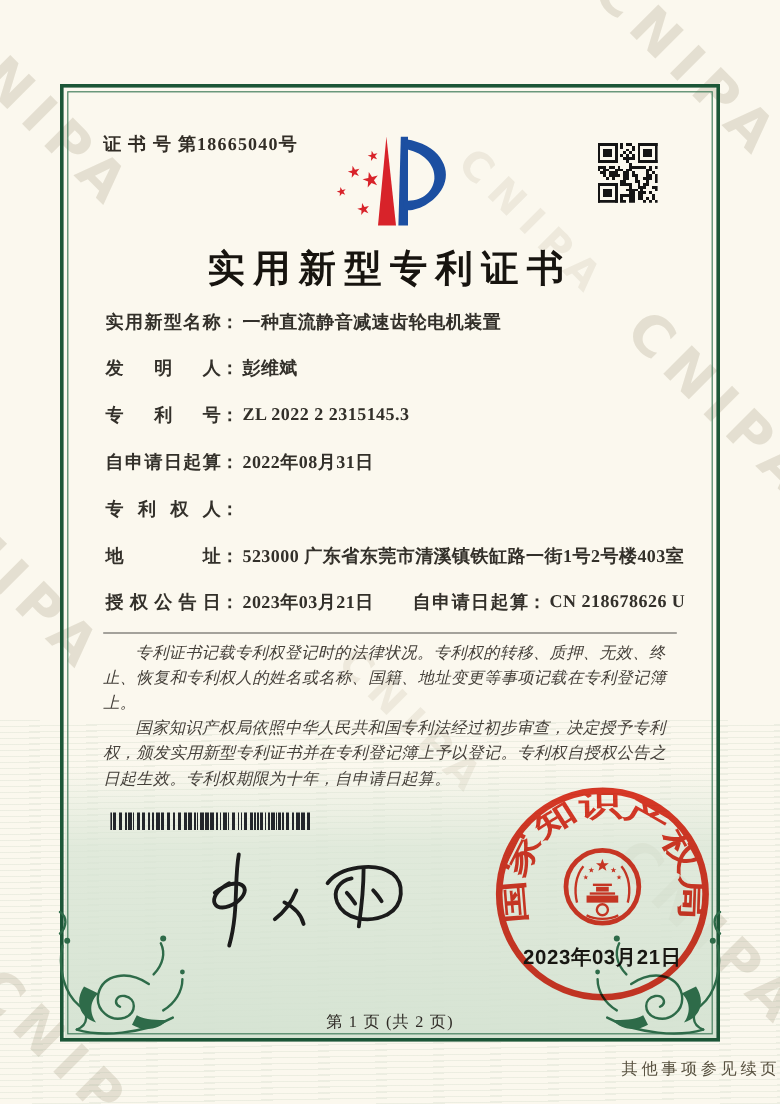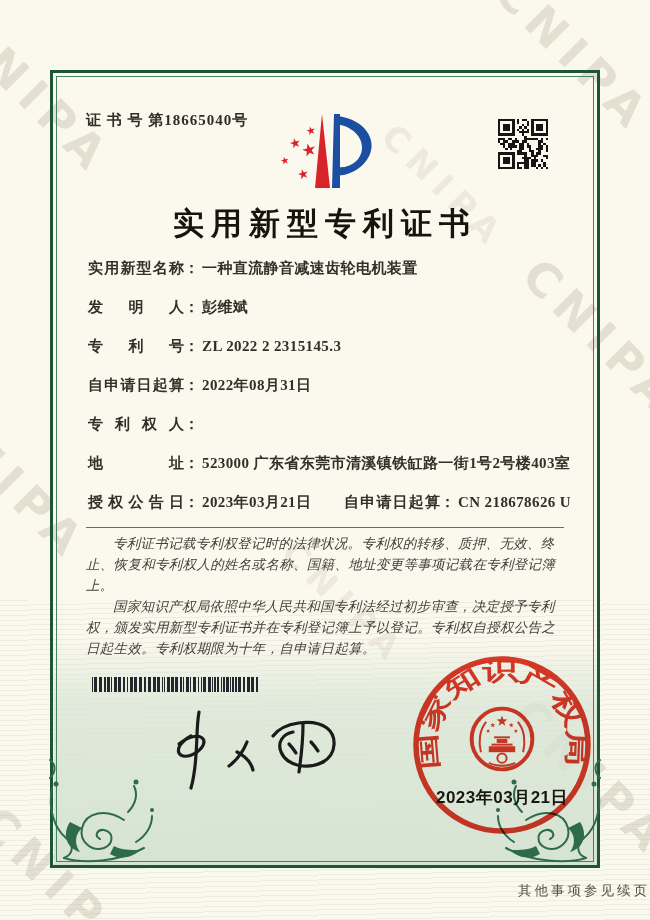--- a/index.html
+++ b/index.html
@@ -408,15 +408,16 @@
           <path d="M18 70 C14 54 16 36 26 24" stroke-width="3"></path>
           <path d="M82 70 C86 54 84 36 74 24" stroke-width="3"></path>
           <circle cx="50" cy="79" r="7" stroke-width="3"></circle>
           <path d="M30 86 C40 92 60 92 70 86" stroke-width="3"></path>
         </g>
       </g>
     </svg>
     <div id="seal-date">2023年03月21日</div>
   </div>
 
+  <div id="footer-page" class="abs">第 1 页 (共 2 页)</div>
   <div id="note" class="abs">其他事项参见续页</div>
 
 </div>
 
 </body></html>

